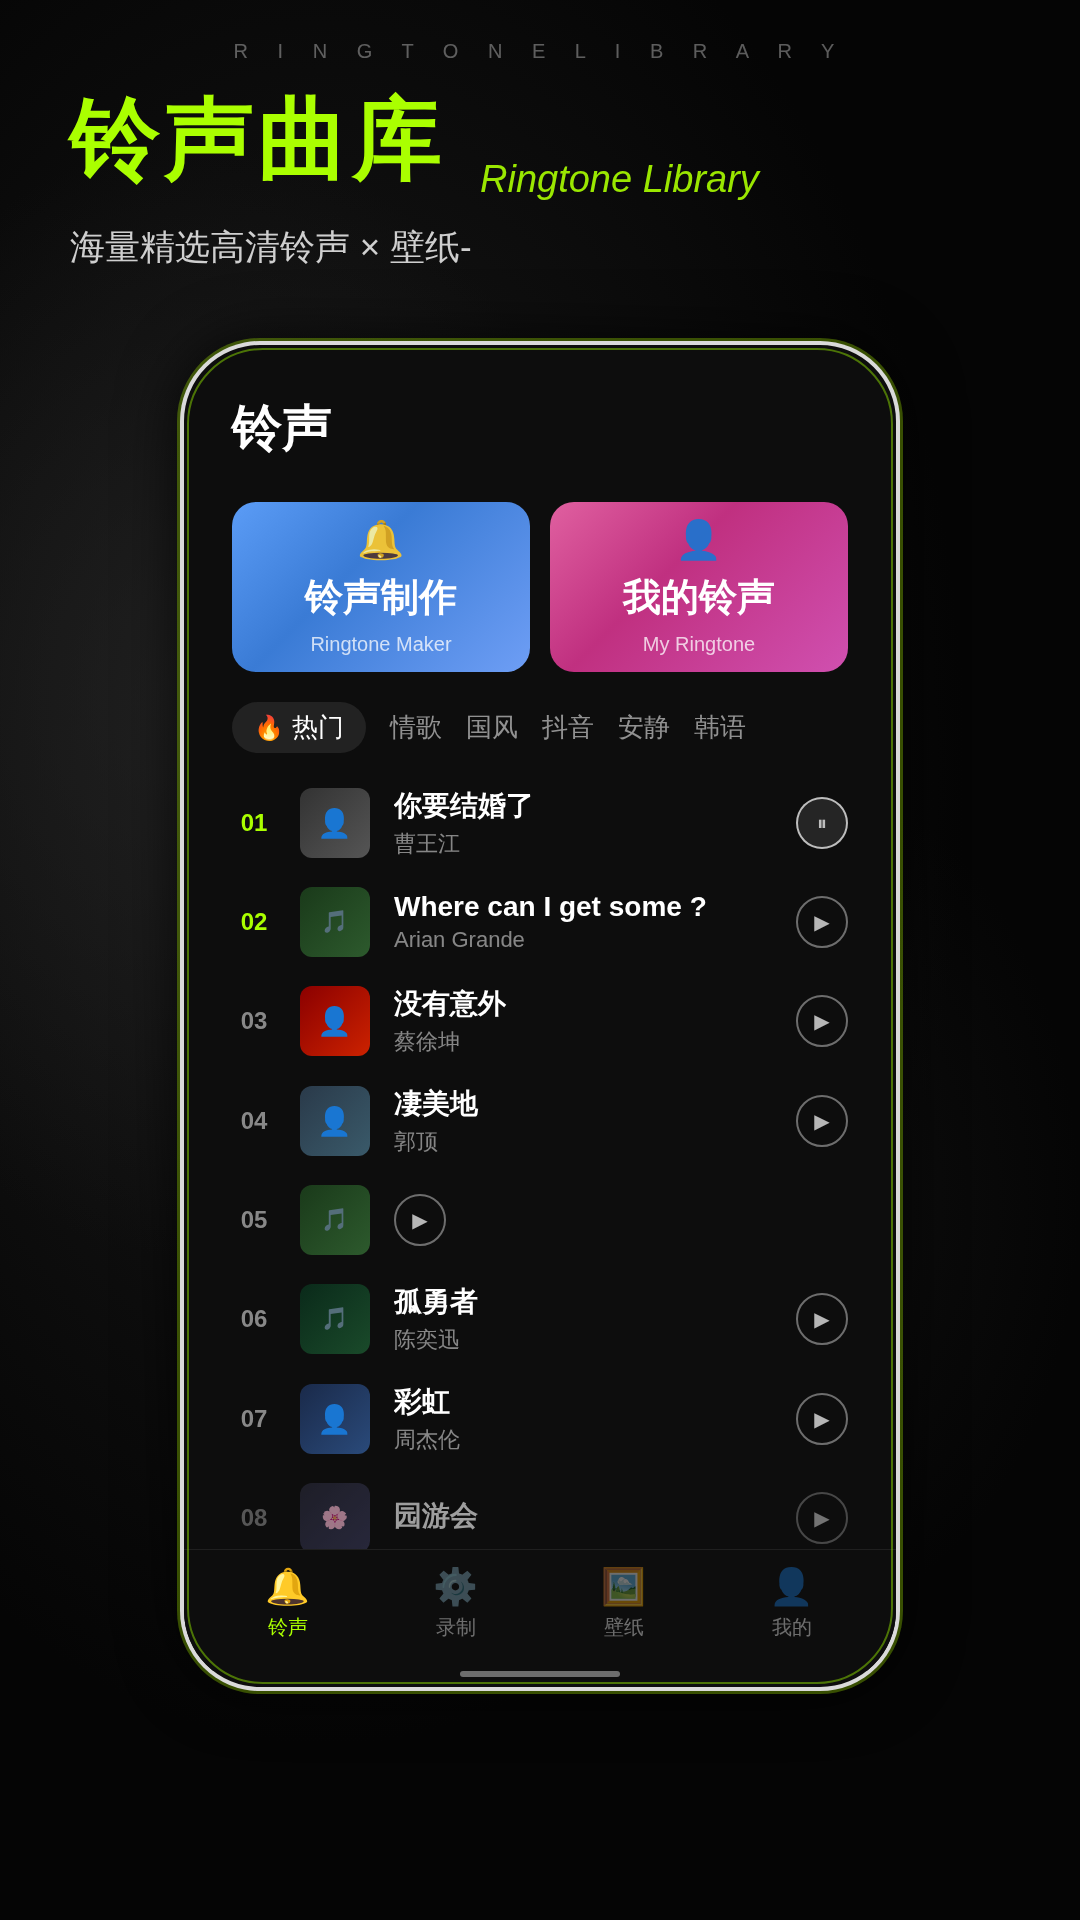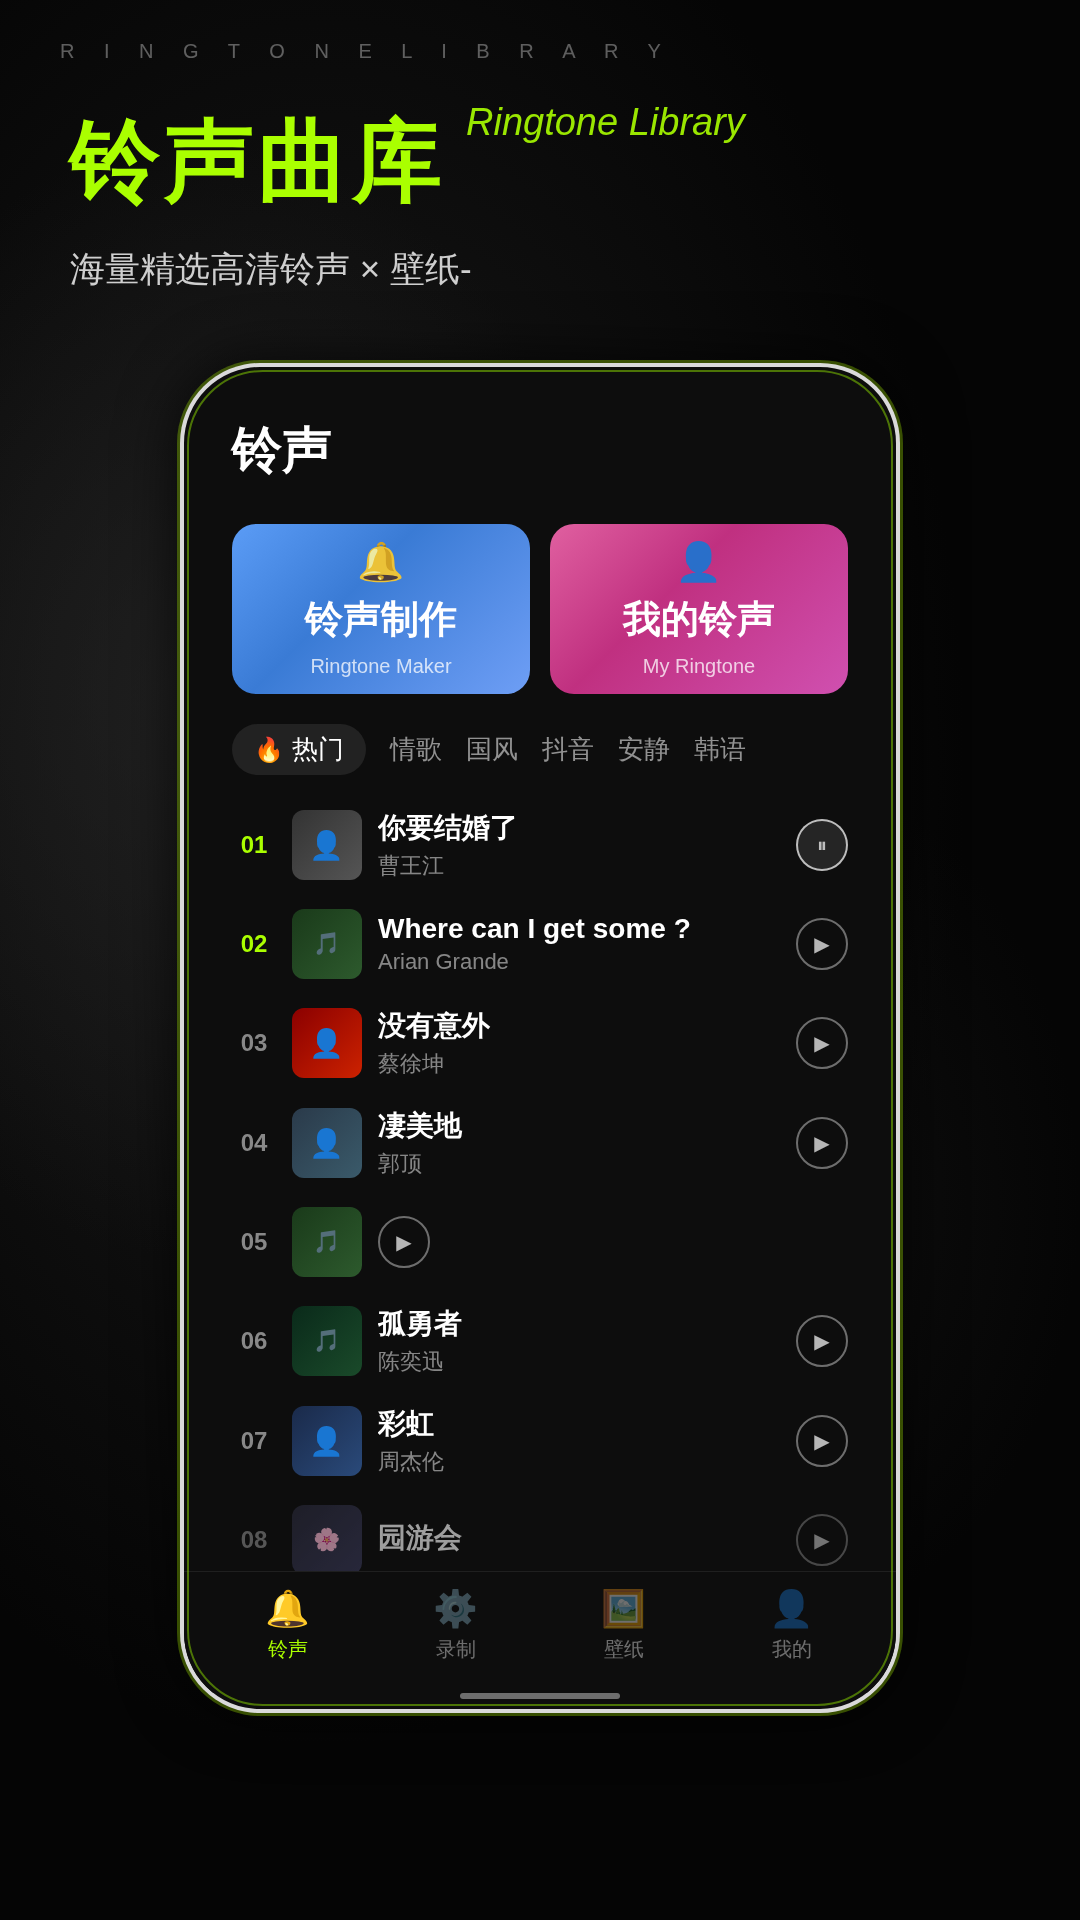--- a/index.html
+++ b/index.html
@@ -32,28 +32,28 @@
     
     .header {
       position: relative;
       z-index: 10;
       padding: 40px 60px 20px;
     }
     .header-subtitle {
       font-size: 20px;
       letter-spacing: 12px;
       color: rgba(255,255,255,0.35);
-      text-align: left;
-      margin-bottom: 38px;
+      text-align: center;
+      margin-bottom: 16px;
       font-weight: 300;
     }
     .header-title-row {
       display: flex;
-      align-items: flex-start;
-      gap: 20px;
+      align-items: flex-end;
+      gap: 34px;
       padding-left: 10px;
     }
     .title-chinese {
       font-size: 90px;
       font-weight: 700;
       color: #aaff00;
       letter-spacing: 4px;
     }
     .title-english {
       font-size: 38px;
@@ -187,21 +187,21 @@
     
     .song-list {
       flex: 1;
       padding: 10px 0;
       overflow: hidden;
     }
     .song-item {
       display: flex;
       align-items: center;
       padding: 14px 48px;
-      gap: 16px;
+      gap: 24px;
       cursor: pointer;
     }
     .song-number {
       width: 44px;
       font-size: 24px;
       font-weight: 600;
       color: #888;
       text-align: center;
     }
     .song-number.highlight {

